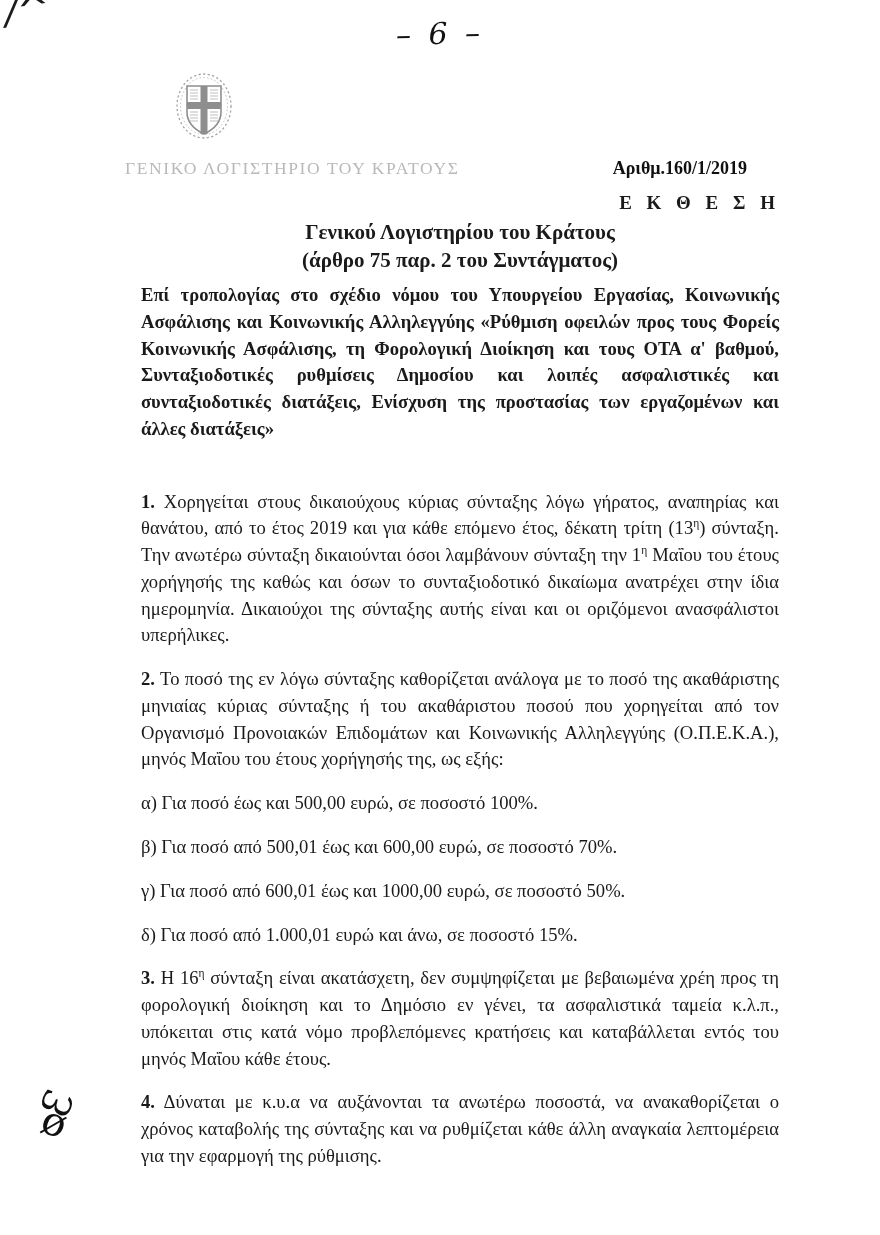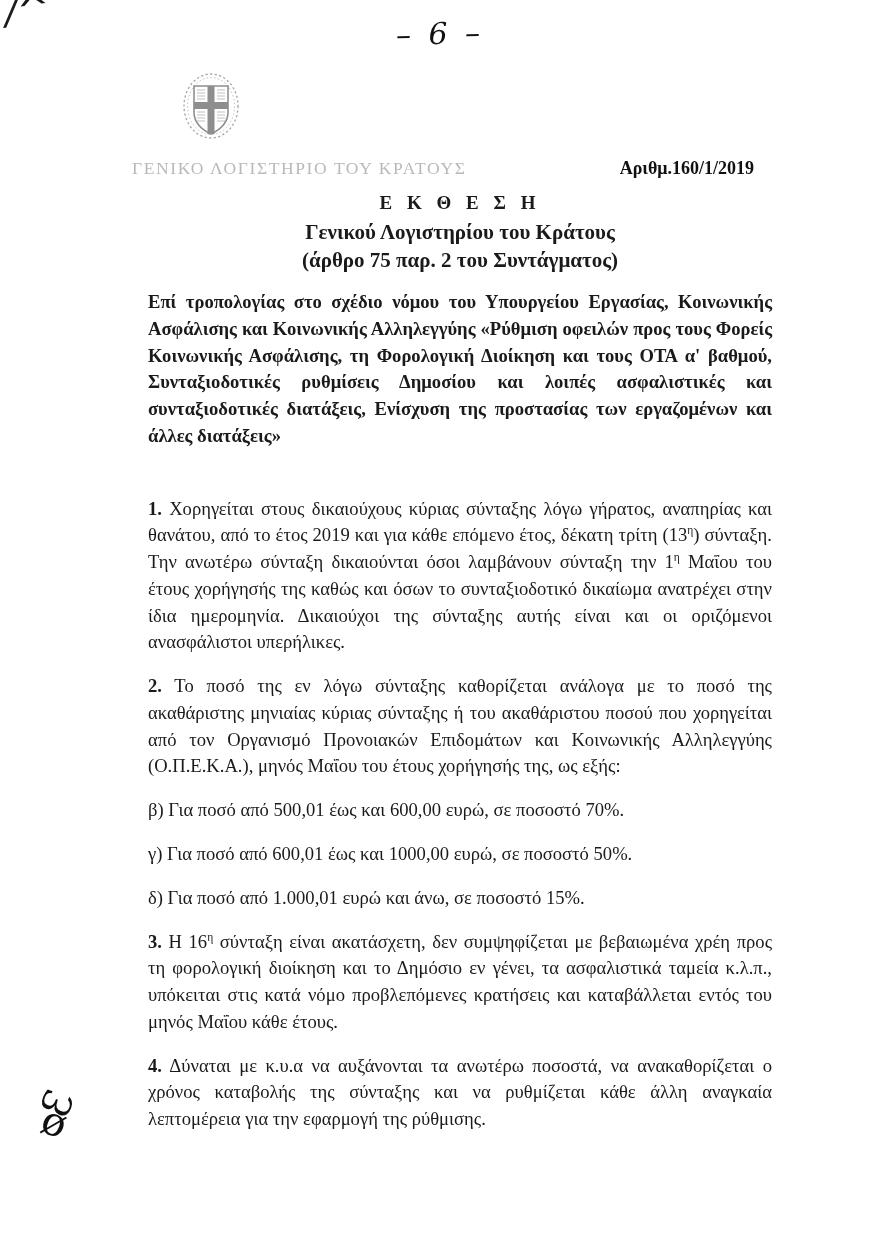--- a/index.html
+++ b/index.html
@@ -51,21 +51,21 @@
     font-family: "DejaVu Serif", serif;
     transform: rotate(-70deg);
     transform-origin: left top;
     color: #111111;
     letter-spacing: -4px;
   }
 
   
   .letterhead {
     position: absolute;
-    left: 132px;
+    left: 125px;
     top: 70px;
     width: 640px;
   }
   .emblem {
     width: 62px;
     height: 78px;
     margin-left: 48px;
     opacity: 0.62;
   }
   .org-row {
@@ -96,38 +96,39 @@
     left: 140px;
     top: 192px;
     width: 640px;
     text-align: center;
   }
   .title-main {
     font-size: 19px;
     font-weight: bold;
     letter-spacing: 5px;
     margin-bottom: 5px;
+    text-align: right;
   }
   .title-sub {
     font-size: 21px;
     font-weight: bold;
     line-height: 1.33;
   }
 
   
   .body {
     position: absolute;
     left: 140px;
     top: 281px;
     width: 640px;
     font-size: 18.6px;
     line-height: 1.44;
   }
   p {
-    margin: 8px;
+    margin: 1px;
     text-align: justify;
     text-justify: inter-word;
   }
   .lead {
     font-weight: bold;
     margin-bottom: 46px;
   }
   .para {
     margin-bottom: 17px;
   }
@@ -212,20 +213,21 @@
 
 
     <p class="para">
       <span class="num">1.</span><span>  Χορηγείται στους δικαιούχους κύριας σύνταξης λόγω γήρατος, αναπηρίας και θανάτου, από το έτος 2019 και για κάθε επόμενο έτος, δέκατη τρίτη (13</span><sup>η</sup><span>) σύνταξη. Την ανωτέρω σύνταξη δικαιούνται όσοι λαμβάνουν σύνταξη την 1</span><sup>η</sup><span> Μαΐου του έτους χορήγησής της καθώς και όσων το συνταξιοδοτικό δικαίωμα ανατρέχει στην ίδια ημερομηνία. Δικαιούχοι της σύνταξης αυτής είναι και οι οριζόμενοι ανασφάλιστοι υπερήλικες.</span>
     </p>
 
     <p class="para">
       <span class="num">2.</span><span> Το ποσό της εν λόγω σύνταξης καθορίζεται ανάλογα με το ποσό της ακαθάριστης μηνιαίας κύριας σύνταξης ή του ακαθάριστου ποσού που χορηγείται από τον Οργανισμό Προνοιακών Επιδομάτων και Κοινωνικής Αλληλεγγύης (Ο.Π.Ε.Κ.Α.), μηνός Μαΐου του έτους χορήγησής της, ως εξής:</span>
     </p>
 
+    <p class="item">α) Για ποσό  έως και 500,00 ευρώ, σε ποσοστό 100%.</p>
     <p class="item">β) Για ποσό  από 500,01 έως και 600,00 ευρώ, σε ποσοστό 70%.</p>
     <p class="item">γ) Για ποσό  από 600,01 έως και 1000,00 ευρώ, σε ποσοστό 50%.</p>
     <p class="item">δ) Για ποσό  από 1.000,01 ευρώ και άνω, σε ποσοστό 15%.</p>
 
 
     <p class="para">
       <span class="num">3.</span><span> Η 16</span><sup>η</sup><span> σύνταξη είναι ακατάσχετη, δεν συμψηφίζεται με βεβαιωμένα χρέη προς τη φορολογική διοίκηση και το Δημόσιο εν γένει, τα ασφαλιστικά ταμεία κ.λ.π., υπόκειται στις κατά νόμο προβλεπόμενες κρατήσεις και καταβάλλεται εντός του μηνός Μαΐου κάθε έτους.</span>
     </p>
 
     <p class="para">

